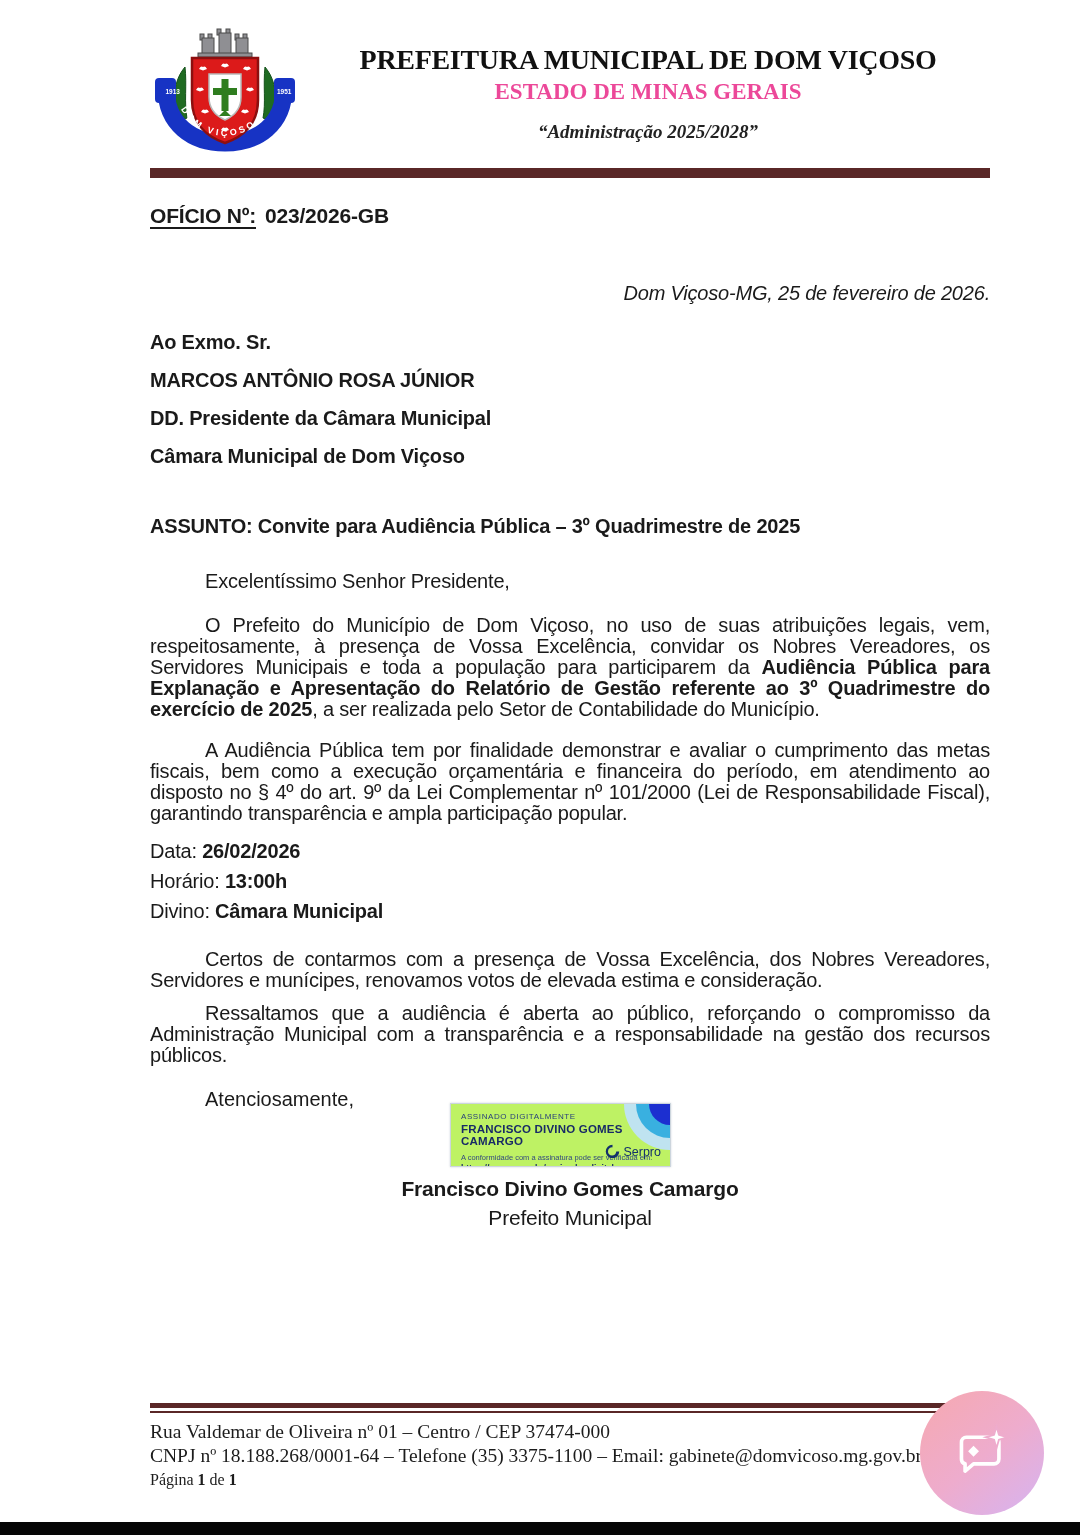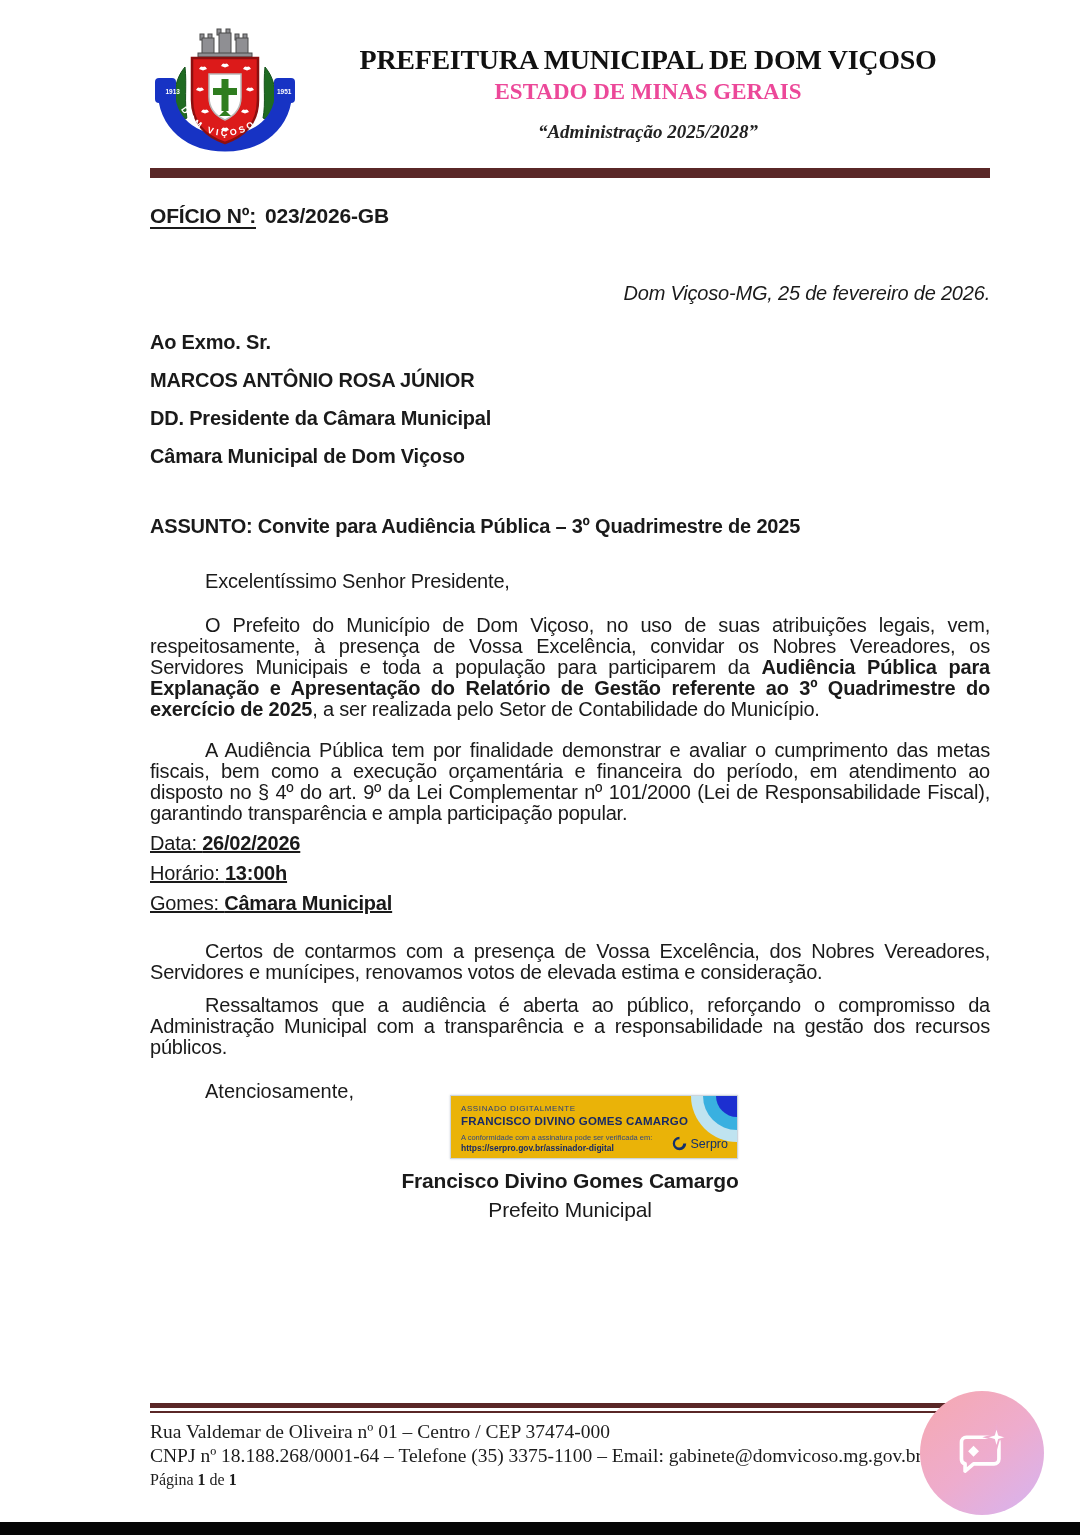--- a/index.html
+++ b/index.html
@@ -44,30 +44,30 @@
 
   .body-p {
     font-size:20px; line-height:21px; letter-spacing:-0.2px;
     text-align:justify; text-align-last:left; text-indent:55px;
   }
   .p1 { margin-top:22px; }
   .p2 { margin-top:20px; }
   .p3 { margin-top:12px; }
   .p4 { margin-top:23px; }
 
-  .event-block { margin-top:4px;text-decoration:underline; }
+  .event-block { margin-top:12px; }
   .event-block p { font-size:20px; line-height:30px; letter-spacing:-0.2px; }
   .event-block b { font-weight:bold; }
 
   .closing { margin-top:22px; padding-left:55px; font-size:20px; }
 
   
   .stamp {
     position:relative; margin-left:300px; margin-top:-8px;
-    width:288px; height:64px; background:#eab308;
+    width:221px; height:64px; background:#bef264;
     border:1px solid #ccd5dd; box-shadow:0 0 2px rgba(120,140,160,.35);
     overflow:hidden;
   }
   .stamp .q { position:absolute; border-radius:50%; }
   .stamp .q1 { width:92px; height:92px; right:-46px; top:-46px; background:#bfe3f0; }
   .stamp .q2 { width:68px; height:68px; right:-34px; top:-34px; background:#39b0e0; }
   .stamp .q3 { width:42px; height:42px; right:-21px; top:-21px; background:#1c2fd0; }
   .stamp-text { position:relative; padding:8px 10px 0 10px; }
   .stamp .s1 { font-size:8px; color:#29407c; letter-spacing:.6px; }
   .stamp .s2 { font-size:11.5px; font-weight:bold; color:#182a66; margin-top:2px; letter-spacing:.2px; }
@@ -190,21 +190,21 @@
 
     <p class="salutation">Excelentíssimo Senhor Presidente,</p>
 
     <p class="body-p p1"><span>O Prefeito do Município de Dom Viçoso, no uso de suas atribuições legais, vem, respeitosamente, à presença de Vossa Excelência, convidar os Nobres Vereadores, os Servidores Municipais e toda a população para participarem da </span><b>Audiência Pública para Explanação e Apresentação do Relatório de Gestão referente ao 3º Quadrimestre do exercício de 2025</b><span>, a ser realizada pelo Setor de Contabilidade do Município.</span></p>
 
     <p class="body-p p2">A Audiência Pública tem por finalidade demonstrar e avaliar o cumprimento das metas fiscais, bem como a execução orçamentária e financeira do período, em atendimento ao disposto no § 4º do art. 9º da Lei Complementar nº 101/2000 (Lei de Responsabilidade Fiscal), garantindo transparência e ampla participação popular.</p>
 
     <div class="event-block">
       <p><span>Data: </span><b>26/02/2026</b></p>
       <p><span>Horário: </span><b>13:00h</b></p>
-      <p><span>Gomes: </span><b>Câmara Municipal</b></p>
+      <p><span>Divino: </span><b>Câmara Municipal</b></p>
     </div>
 
     <p class="body-p p4">Certos de contarmos com a presença de Vossa Excelência, dos Nobres Vereadores, Servidores e munícipes, renovamos votos de elevada estima e consideração.</p>
 
     <p class="body-p p3">Ressaltamos que a audiência é aberta ao público, reforçando o compromisso da Administração Municipal com a transparência e a responsabilidade na gestão dos recursos públicos.</p>
 
     <p class="closing">Atenciosamente,</p>
 
     <div class="stamp">
       <span class="q q1"></span>

